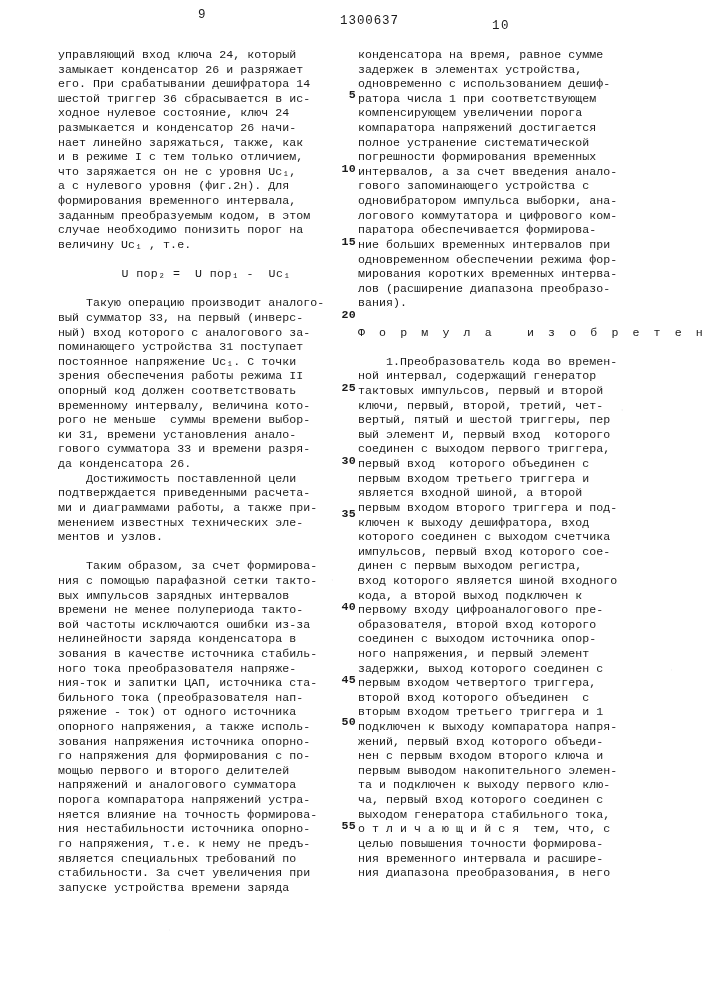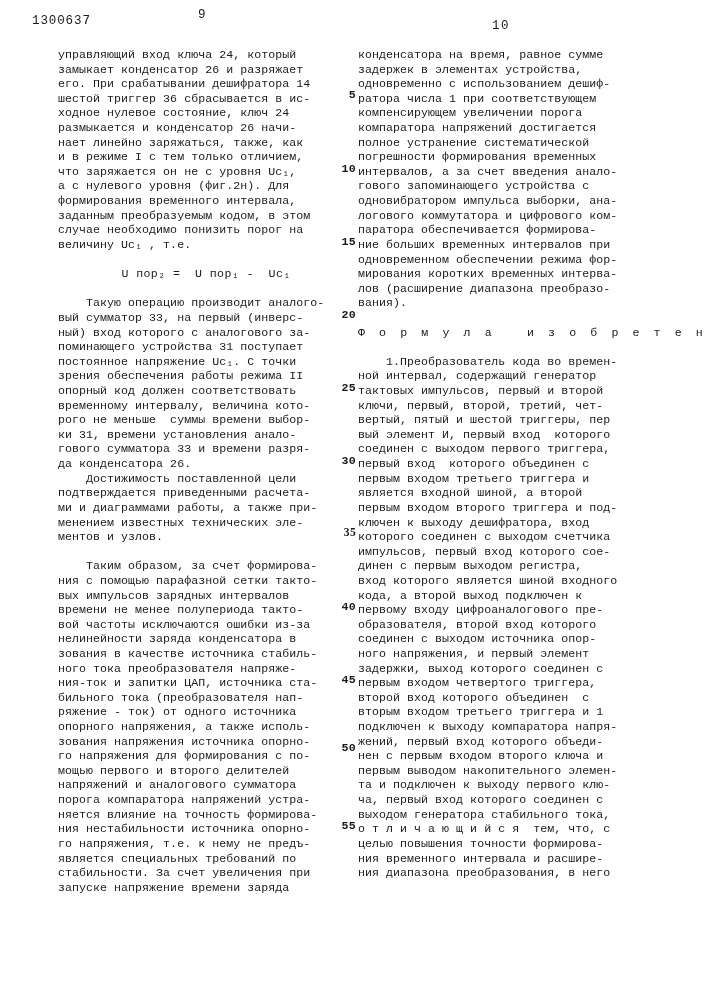--- a/index.html
+++ b/index.html
@@ -48,21 +48,21 @@
     position: absolute;
     left: 198px;
     top: 2px;
     font-size: 12.5px;
     letter-spacing: .2px;
   }
   .hdr-center {
     position: absolute;
     left: 0; right: 0;
     top: 8px;
-    text-align: left;
+    text-align: center;
     font-size: 12.5px;
     letter-spacing: .9px;
     padding-left: 32px;
   }
   .hdr-right {
     position: absolute;
     left: 492px;
     top: 13px;
     font-size: 12.5px;
     letter-spacing: 1.6px;
@@ -180,21 +180,21 @@
       <div class="tline">зования напряжения источника опорно-</div>
       <div class="tline">го напряжения для формирования с по-</div>
       <div class="tline">мощью первого и второго делителей</div>
       <div class="tline">напряжений и аналогового сумматора</div>
       <div class="tline">порога компаратора напряжений устра-</div>
       <div class="tline">няется влияние на точность формирова-</div>
       <div class="tline">ния нестабильности источника опорно-</div>
       <div class="tline">го напряжения, т.е. к нему не предъ-</div>
       <div class="tline">является специальных требований по</div>
       <div class="tline">стабильности. За счет увеличения при</div>
-      <div class="tline">запуске напряжение времени заряда</div>
+      <div class="tline">запуске устройства времени заряда</div>
     </div>
   <div class="col col-right" id="colRight">
       <div class="tline">конденсатора на время, равное сумме</div>
       <div class="tline">задержек в элементах устройства,</div>
       <div class="tline">одновременно с использованием дешиф-</div>
       <div class="tline">ратора числа 1 при соответствующем</div>
       <div class="tline">компенсирующем увеличении порога</div>
       <div class="tline">компаратора напряжений достигается</div>
       <div class="tline">полное устранение систематической</div>
       <div class="tline">погрешности формирования временных</div>
@@ -250,18 +250,18 @@
     </div>
 </div>
 
 <div class="gutter" id="gutter">
     <div class="gnum" style="top: 58.48px;">5</div>
     <div class="gnum" style="top: 131.58px;">10</div>
     <div class="gnum" style="top: 204.68px;">15</div>
     <div class="gnum" style="top: 277.78px;">20</div>
     <div class="gnum" style="top: 350.88px;">25</div>
     <div class="gnum" style="top: 423.98px;">30</div>
-    <div class="gnum" style="top: 496px; font-family: Liberation Serif, serif;">35</div>
+    <div class="gnum" style="top: 477px;">35</div>
     <div class="gnum" style="top: 570.18px;">40</div>
     <div class="gnum" style="top: 643.28px; margin-left: 36px;">45</div>
-    <div class="gnum" style="top: 711px;">50</div>
+    <div class="gnum" style="top: 685px;">50</div>
     <div class="gnum" style="top: 789.48px;">55</div>
   </div>
 
 </body></html>

